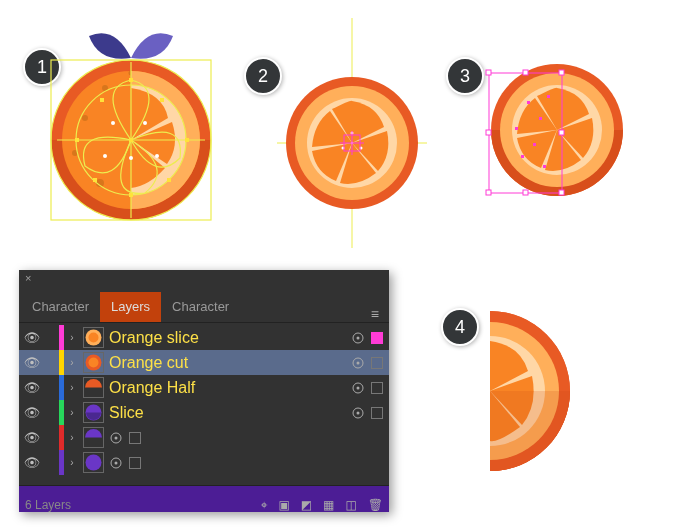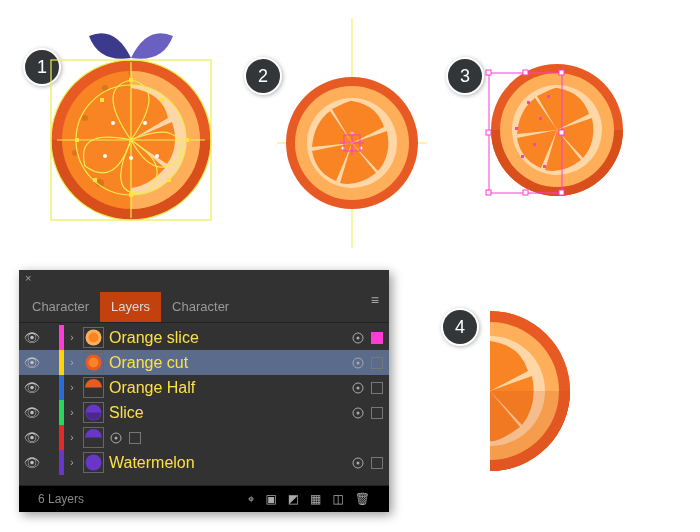--- a/index.html
+++ b/index.html
@@ -1,35 +1,35 @@
 <!DOCTYPE html>
 <html><head>
 <meta charset="utf-8">
 <style>
   body{margin:0;width:700px;height:532px;background:#fff;font-family:"Segoe UI",Helvetica,Arial,sans-serif;position:relative;color:#ccc}
   .badge{position:absolute;width:34px;height:34px;border-radius:50%;background:#333638;color:#fff;font-size:18px;text-align:center;line-height:34px;border:2px solid #fff;box-shadow:1px 1px 4px rgba(0,0,0,.3)}
   .fig{position:absolute}
   .panel{position:absolute;left:19px;top:270px;width:370px;height:242px;background:#323232;color:#bfbfbf;font-size:13px;box-shadow:3px 3px 10px rgba(0,0,0,.4)}
   .panel-top{height:18px;background:#323232;padding:2px 6px;font-size:11px;color:#a0a0a0}
-  .tabs{display:flex;align-items:flex-start;height:30px;border-bottom:1px solid #222;padding:0 2px}
+  .tabs{display:flex;align-items:flex-end;height:30px;border-bottom:1px solid #222;padding:0 2px}
   .tab{padding:0 11px;height:30px;line-height:30px;color:#999;cursor:default}
   .tab.active{background:#c2410c;color:#ddd}
   .tabs .menu{margin-left:auto;margin-right:8px;font-size:14px;color:#aaa}
   .layers{padding:2px 0}
   .layer{display:flex;align-items:center;height:25px;padding-left:4px;gap:2px}
   .layer.sel{background:#5a6b8c}
   .eye{width:18px;text-align:center}
   .lock{width:14px}
   .mark{width:5px;height:25px}
   .exp{width:12px;color:#aaa;font-size:10px;text-align:center}
   .thumb{width:19px;height:19px;border:1px solid #666;margin:0 3px}
   .lname{flex:1;color:#fde047;font-size:16px}
   .targ{width:14px;height:14px;margin-right:4px}
   .selbox{width:10px;height:10px;border:1px solid #777;margin-right:6px}
-  .panel-bot{position:absolute;bottom:0;left:0;right:0;height:26px;background:#000000;border-top:1px solid #222;display:flex;align-items:center;padding:0 19px;color:#888;font-size:12px}
+  .panel-bot{position:absolute;bottom:0;left:0;right:0;height:26px;background:#4c1d95;border-top:1px solid #222;display:flex;align-items:flex-end;padding:0 6px;color:#888;font-size:12px}
   .panel-bot .icons{margin-left:auto;display:flex;gap:11px;color:#aaa}
   
   .thumb svg{display:block}
 </style>
 </head>
 <body>
 
 <div class="badge" style="left:23px;top:48px">1</div>
 <div class="badge" style="left:244px;top:57px">2</div>
 <div class="badge" style="left:446px;top:57px">3</div>
@@ -297,21 +297,20 @@
       <div class="layer">
         <span class="eye">👁</span>
         <span class="lock"></span>
         <span class="mark" style="background:#6a36c7"></span>
         <span class="exp">›</span>
         <span class="thumb">
           <svg width="19" height="19">
             <circle cx="9.5" cy="9.5" r="8" fill="#6a36c7"></circle>
           </svg>
         </span>
-        <span class="lname">Watermelon</span>
         <svg class="targ" viewBox="0 0 14 14">
           <circle cx="7" cy="7" r="5" fill="none" stroke="#aaa"></circle>
           <circle cx="7" cy="7" r="1.5" fill="#aaa"></circle>
         </svg>
         <span class="selbox" style=""></span>
       </div>
     </div>
   <div class="panel-bot">
     <span>6 Layers</span>
     <div class="icons">

